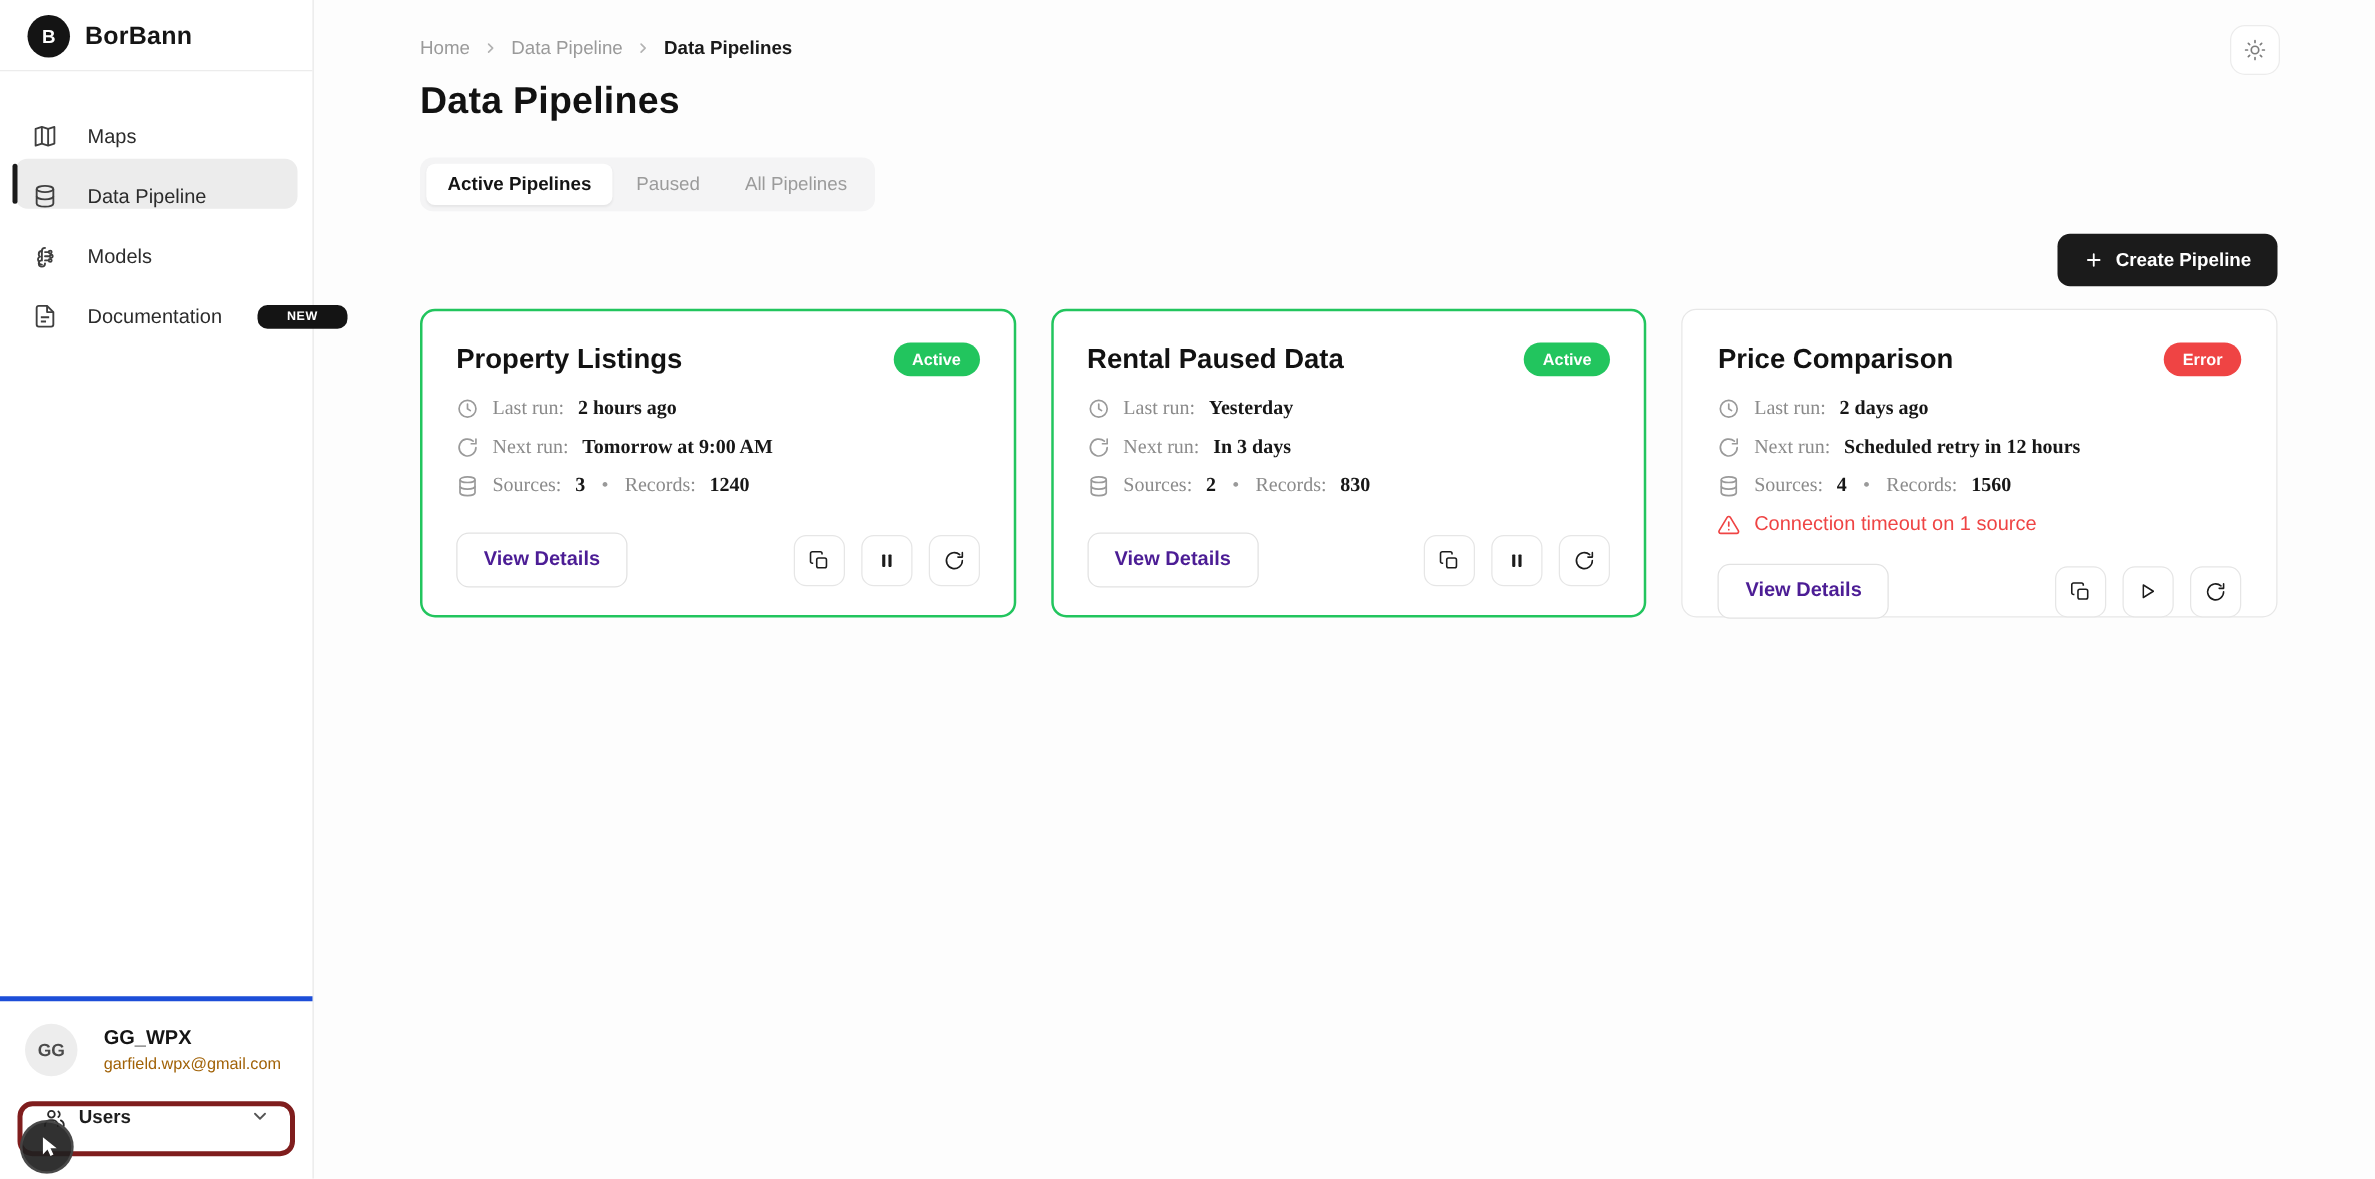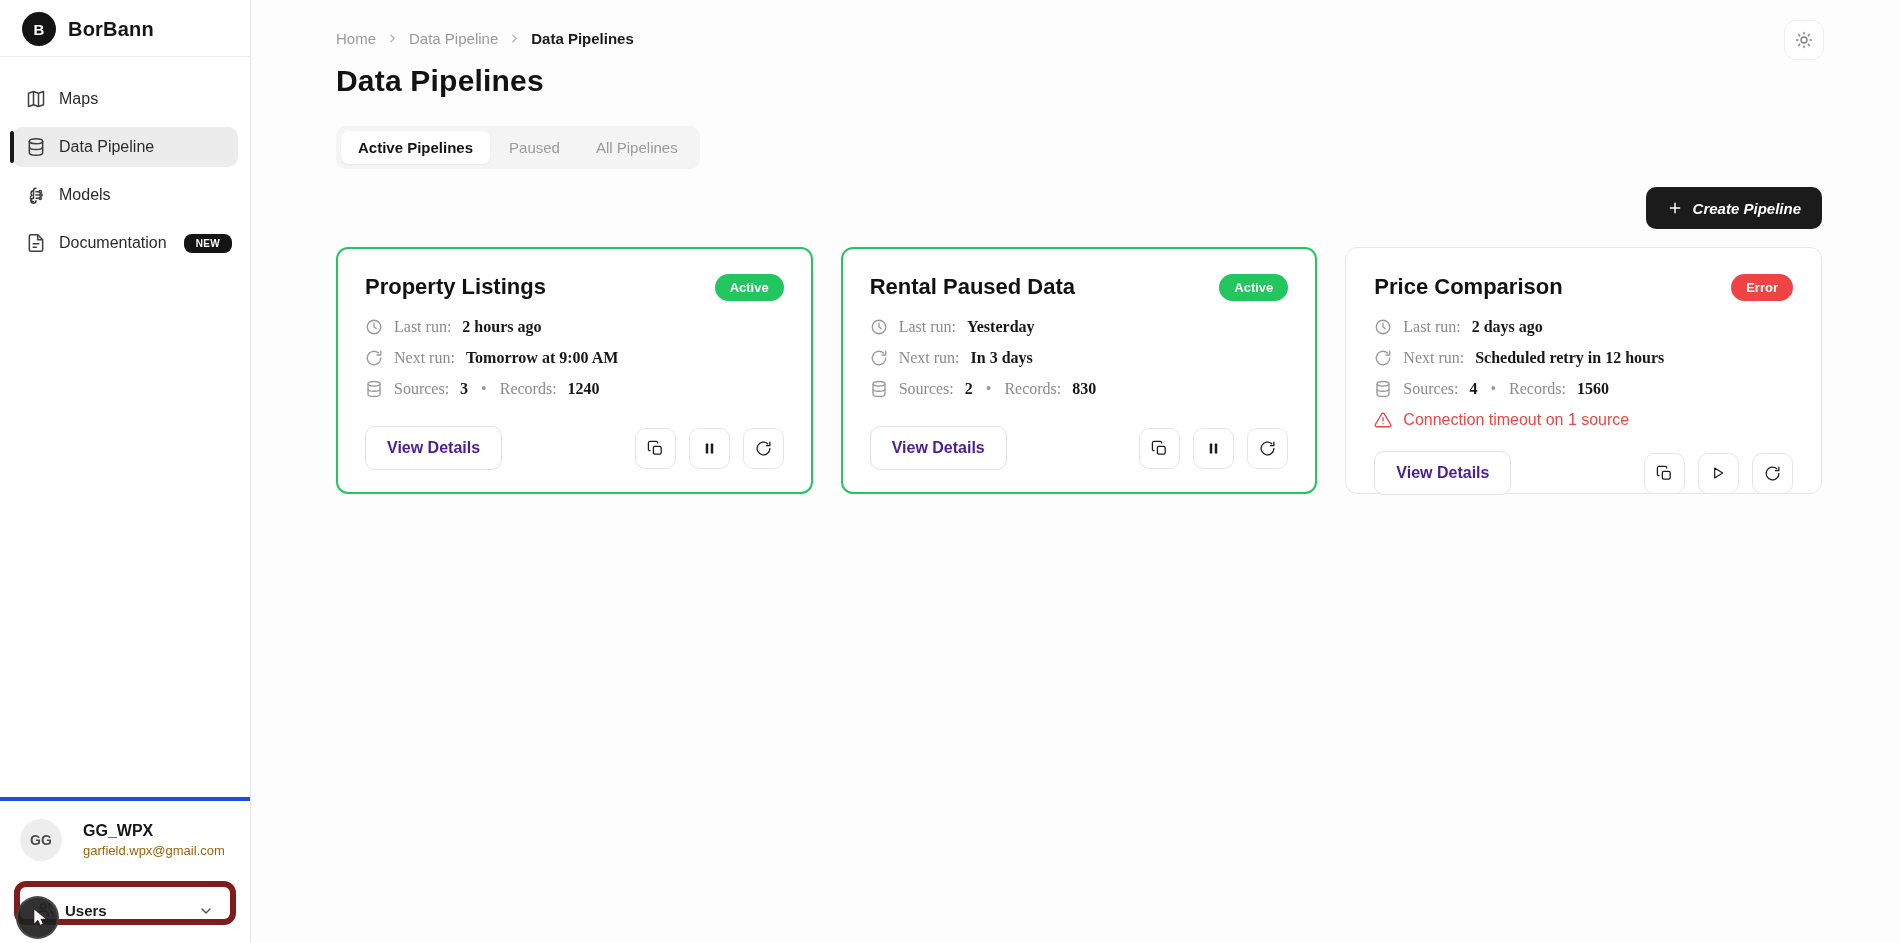--- a/index.html
+++ b/index.html
@@ -22,50 +22,50 @@
   }
   .logo-mark {
     width:34px; height:34px; border-radius:50%; background:#141414; color:#fff;
     display:flex; align-items:center; justify-content:center;
     font-size:15px; font-weight:700;
   }
   .logo-name { font-size:20px; font-weight:700; letter-spacing:.2px; }
 
   .nav { padding:22px 12px 0 12px; display:flex; flex-direction:column; gap:8px; }
   .nav-item {
-    display:flex; align-items:center; gap:13px; height:40px; padding:0 14px;
+    display:flex; align-items:flex-end; gap:24px; height:40px; padding:0 14px;
     border-radius:10px; font-size:16px; color:#2b2b2b; cursor:pointer;
     position:relative;
   }
   .nav-item .nav-icon { color:#3f3f3f; }
   .nav-item.active { background:#ececec; font-weight:500; }
   .nav-item.active::before {
     content:""; position:absolute; left:-2px; top:4px; bottom:4px; width:4px;
     background:#1b1b1b; border-radius:4px;
   }
   .new-badge {
     margin-left:4px; background:#141414; color:#fff; font-size:10px; font-weight:700;
-    padding:4px 12px; border-radius:8px; letter-spacing:.4px;
+    padding:4px 24px; border-radius:8px; letter-spacing:.4px;
   }
   .sidebar-spacer { flex:1; }
 
   .user-block {
     border-top:4px solid #1d4ed8; padding:18px 20px 12px 20px;
     display:flex; align-items:center; gap:21px;
   }
   .avatar {
     width:42px; height:42px; border-radius:50%; background:#ededed; color:#4b4b4b;
     display:flex; align-items:center; justify-content:center; font-size:14px; font-weight:600;
   }
   .user-name { font-size:16px; font-weight:700; }
   .user-email { font-size:13px; color:#a16207; margin-top:3px; }
 
   .role-select {
-    margin:8px 14px 18px 14px; height:44px; border:6px solid #7f1d1d; border-radius:12px;
-    background:#fff; display:flex; align-items:flex-end; gap:10px; padding:0 16px;
+    margin:8px 14px 18px 14px; height:44px; border:4px solid #7f1d1d; border-radius:12px;
+    background:#fff; display:flex; align-items:flex-start; gap:10px; padding:0 16px;
     font-size:15px; font-weight:600; color:#1d1d1d; cursor:pointer;
   }
   .role-select .chev { margin-left:auto; color:#555; }
 
   .cursor-overlay {
     position:absolute; left:16px; bottom:4px; width:43px; height:43px; border-radius:50%;
     background:rgba(32,32,32,.92); border:2px solid rgba(90,90,90,.6);
     display:flex; align-items:center; justify-content:center; z-index:10;
   }
 
@@ -97,21 +97,20 @@
   }
   .tab.active { background:#fff; color:#141414; font-weight:700;
     box-shadow:0 1px 2px rgba(0,0,0,.06); }
 
   .create-row { display:flex; justify-content:flex-end; margin-top:18px; }
   .create-btn {
     display:flex; align-items:center; gap:10px; background:#1b1b1b; color:#fff;
     border:none; border-radius:10px; padding:0 21px; height:42px;
     font-size:15px; font-weight:600; cursor:pointer;
     font-family:"Liberation Sans","DejaVu Sans",sans-serif;
-    font-style:italic;
   }
 
   .cards { display:grid; grid-template-columns:repeat(3,1fr); gap:28px; margin-top:18px; }
   .card {
     background:#fff; border-radius:12px; padding:26px 28px; height:247px;
     border:1px solid #e7e7e7; display:flex; flex-direction:column;
   }
   .card.card--active { border:2px solid #22c55e; padding:25px 27px; }
   .card-head { display:flex; align-items:flex-start; justify-content:space-between; }
   .card-title { font-size:22px; font-weight:700; color:#121212; }

